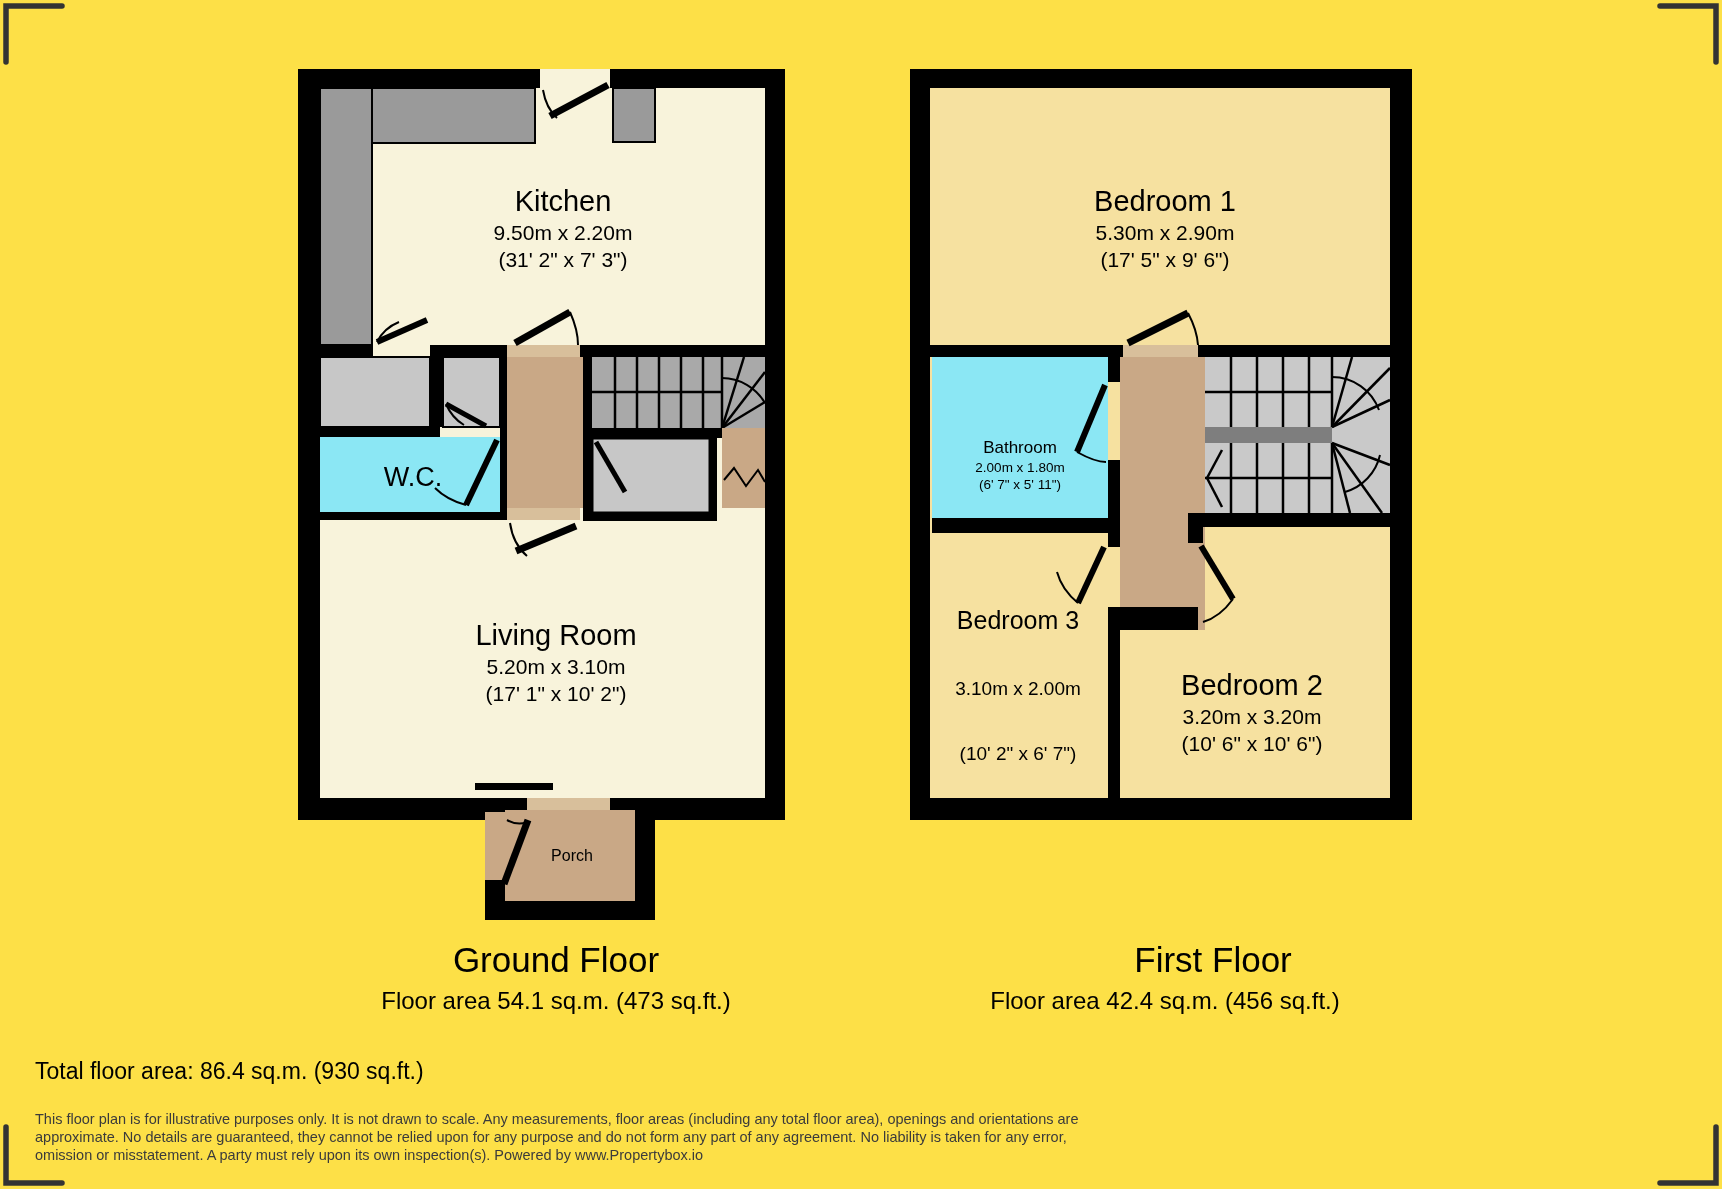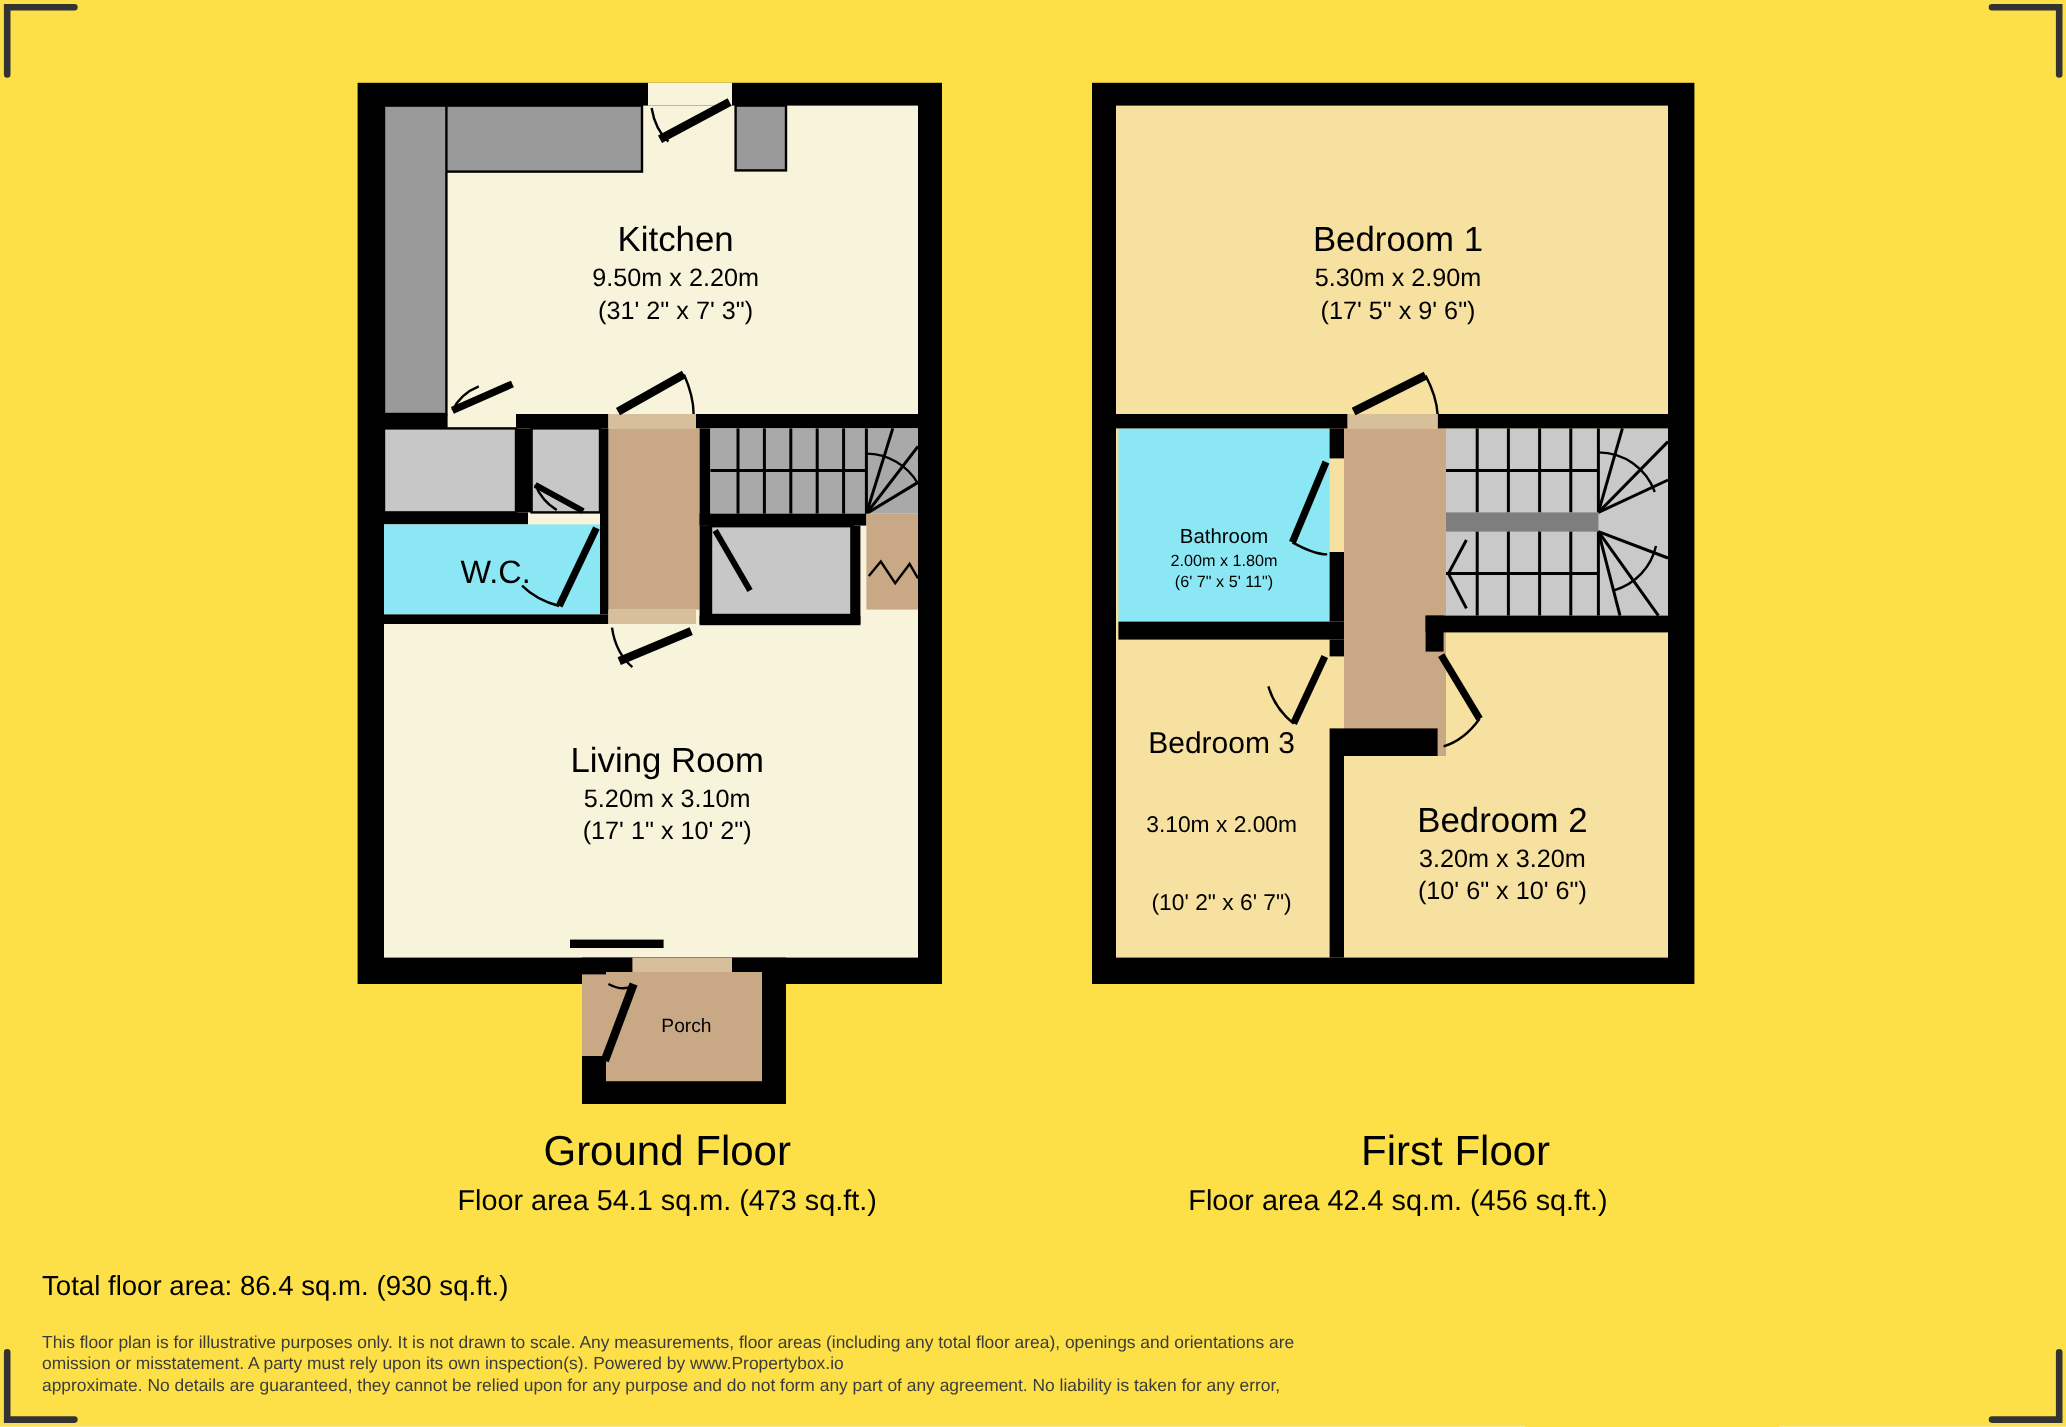--- a/index.html
+++ b/index.html
@@ -249,17 +249,17 @@
   <div class="floor-title" style="left:556px;top:960px;">Ground Floor</div>
   <div class="floor-area" style="left:556px;top:1001px;">Floor area 54.1 sq.m. (473 sq.ft.)</div>
 
   <div class="floor-title" style="left:1165px;top:960px;margin-left:48px;">First Floor</div>
   <div class="floor-area" style="left:1165px;top:1001px;">Floor area 42.4 sq.m. (456 sq.ft.)</div>
 
   <div class="total-area">Total floor area: 86.4 sq.m. (930 sq.ft.)</div>
 
   <div class="disclaimer">
     <div>This floor plan is for illustrative purposes only. It is not drawn to scale. Any measurements, floor areas (including any total floor area), openings and orientations are</div>
+    <div>approximate. No details are guaranteed, they cannot be relied upon for any purpose and do not form any part of any agreement. No liability is taken for any error,</div>
     <div>omission or misstatement. A party must rely upon its own inspection(s). Powered by www.Propertybox.io</div>
-    <div>approximate. No details are guaranteed, they cannot be relied upon for any purpose and do not form any part of any agreement. No liability is taken for any error,</div>
   </div>
 
 </div>
 
 </body></html>

